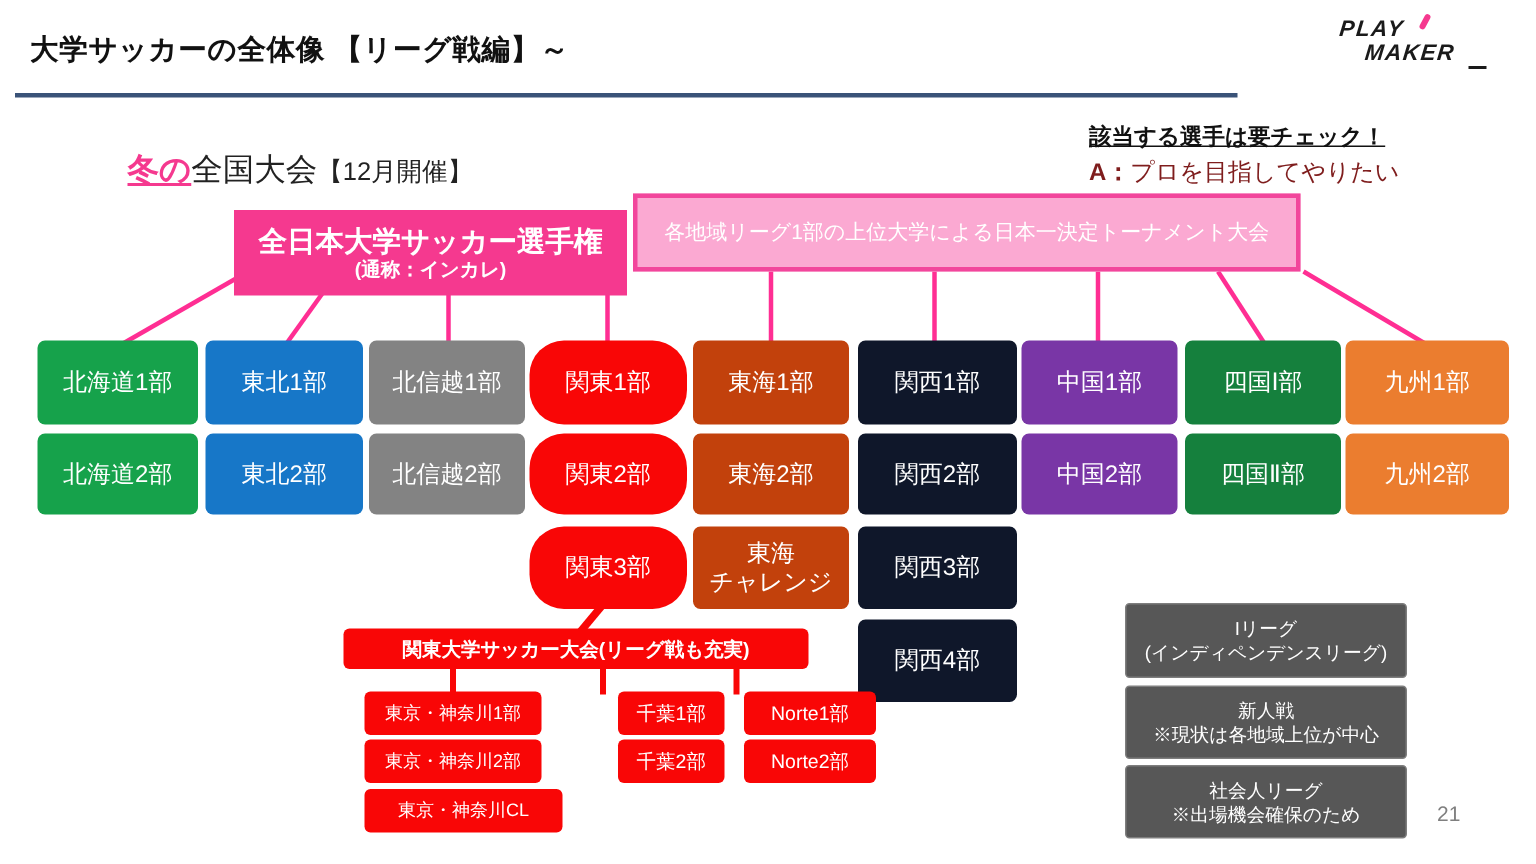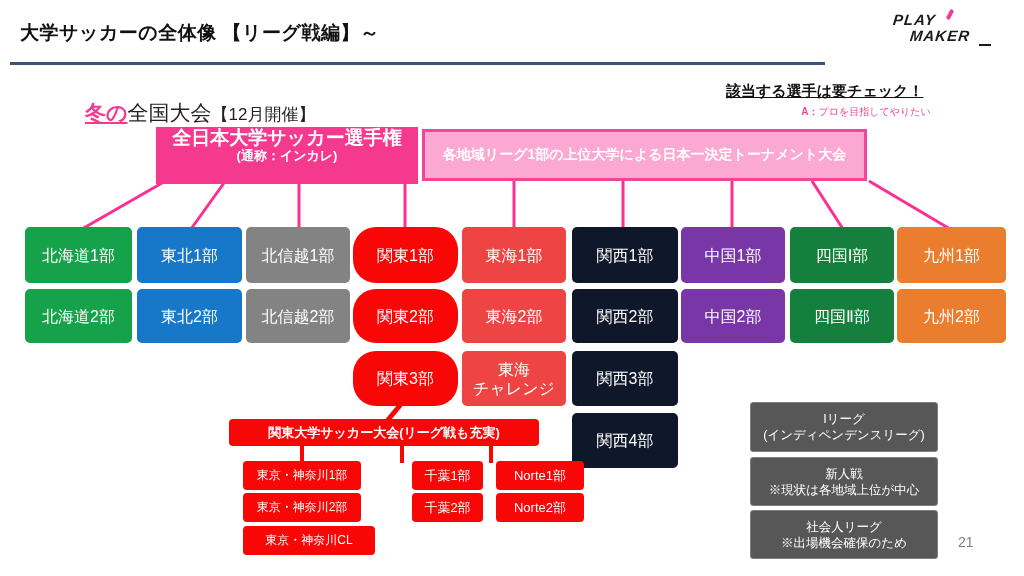--- a/index.html
+++ b/index.html
@@ -15,35 +15,35 @@
   #logo-bottom{margin-left:17px;}
   #logo-accent{position:absolute;left:55px;top:-3px;width:4px;height:11px;background:#F5398F;border-radius:2px;transform:rotate(28deg);}
   #logo-underscore{position:absolute;left:86px;top:32px;width:12px;height:2px;background:#1a1a1a;}
   
   #winter{left:85px;top:99px;font-size:21px;color:#222;white-space:nowrap;}
   #winter .hl{color:#F5398F;font-weight:bold;text-decoration:underline;}
   #winter .note{font-size:17px;}
   
   #check{left:726px;top:82px;width:280px;}
   #check-title{font-size:15px;font-weight:bold;color:#111;text-decoration:underline;}
-  #check-a{margin-top:4px;font-size:10px;color:#ec4899;text-align:center;}
+  #check-a{margin-top:4px;font-size:16px;color:#7f1d1d;}
   #check-a b{font-weight:bold;}
   
-  #incollege{left:156px;top:127px;width:262px;height:57px;background:#F5398F;color:#fff;
-     display:flex;flex-direction:column;align-items:center;z-index:3;}
+  #incollege{left:156px;top:140px;width:262px;height:57px;background:#F5398F;color:#fff;
+     display:flex;flex-direction:column;justify-content:center;align-items:center;z-index:3;}
   #incollege .t1{font-size:19px;font-weight:bold;line-height:21px;}
   #incollege .t2{font-size:13px;font-weight:bold;line-height:15px;}
   #qualifier{left:422px;top:129px;width:445px;height:52px;background:#FBA9D2;border:3px solid #F2469C;
      box-sizing:border-box;color:#fff;display:flex;justify-content:center;align-items:center;
-     font-size:14px;font-weight:bold;z-index:2;text-align:center;}
+     font-size:14px;font-weight:normal;z-index:2;text-align:center;}
   
   .box{position:absolute;border-radius:5px;color:#fff;display:flex;flex-direction:column;
        justify-content:center;align-items:center;font-size:16px;line-height:19px;z-index:2;}
   .green{background:#16A24B;} .blue{background:#1777C8;} .gray{background:#838383;}
-  .red{background:#F90606;border-radius:23px;}  .navy{background:#ef4444;} .gold{background:#0f172a;}
+  .red{background:#F90606;border-radius:23px;}  .navy{background:#c2410c;} .gold{background:#0f172a;}
   .purple{background:#7936A6;} .olive{background:#15803d;} .orange{background:#EB7D2F;}
   
   .kbox{position:absolute;background:#F90606;border-radius:4px;color:#fff;display:flex;
         justify-content:center;align-items:center;text-align:center;z-index:2;}
   #kanto-taikai{font-size:13px;font-weight:bold;}
   .ksmall{font-size:13px;margin-left:46px;}
   .ksmaller{font-size:12px;}
   
   #bteam-heading{left:750px;top:366px;width:188px;text-align:center;font-size:15px;font-weight:bold;
       color:#111;line-height:17px;}

